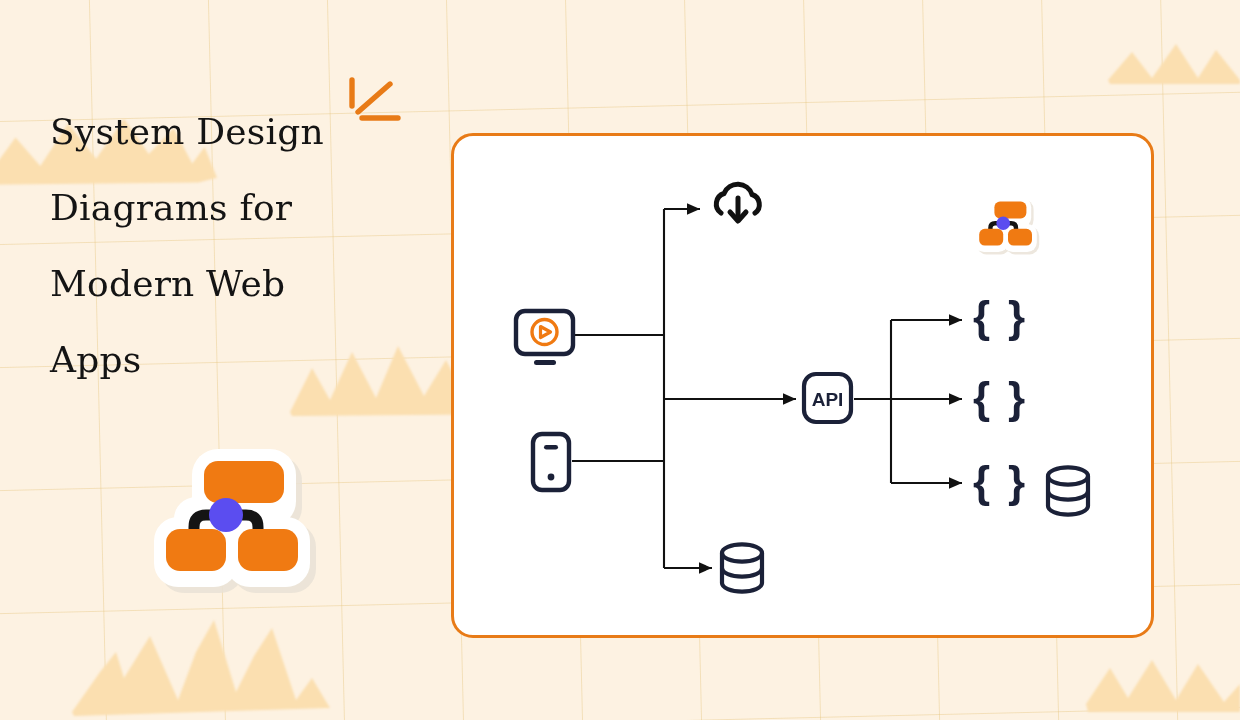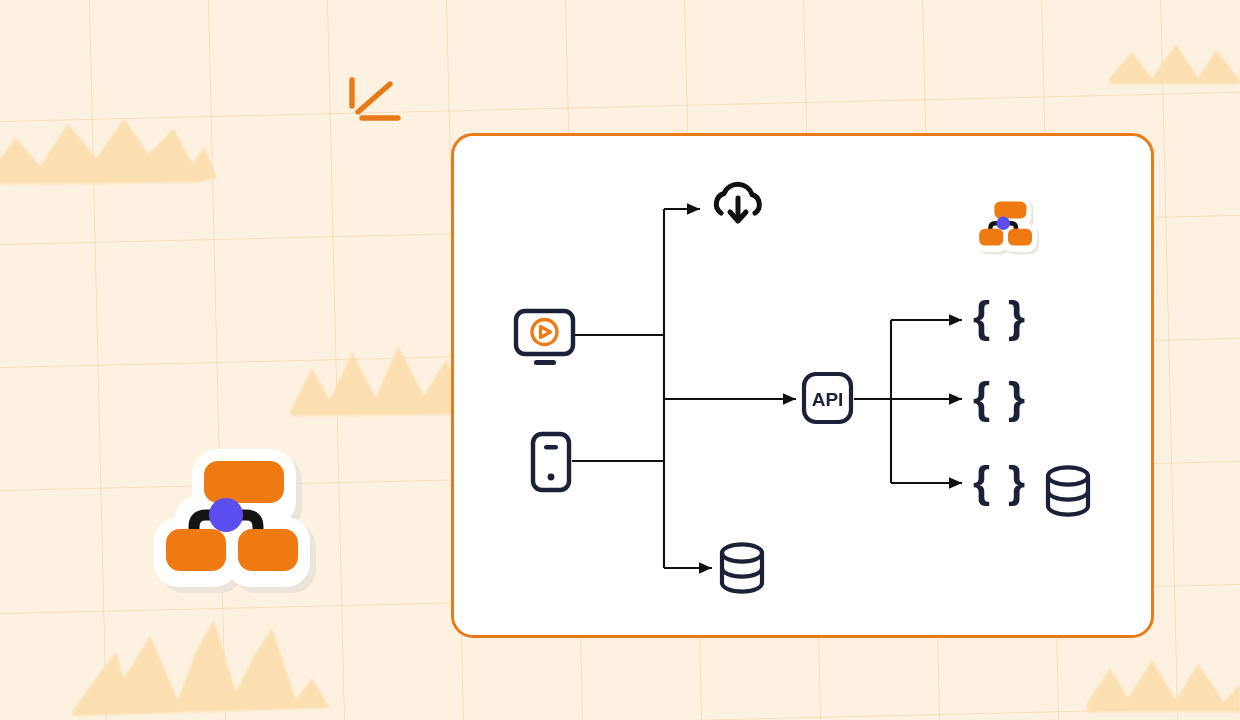--- a/index.html
+++ b/index.html
@@ -132,20 +132,24 @@
 
         <path d="M1108 80 L1132 52 L1152 78 L1176 44 L1198 78 L1216 50 L1240 80 L1240 84 L1110 84 Z" transform="scale(1,1)"></path>
 
         <path d="M1086 704 L1110 668 L1128 698 L1152 660 L1176 700 L1198 664 L1224 702 L1240 684 L1240 712 L1088 712 Z"></path>
       </g>
     </svg>
   </div>
 
   <div id="left-col">
 
+    <div id="title">System Design
+Diagrams for
+Modern Web
+Apps</div>
 
     <svg id="sparkle" viewBox="0 0 66 56">
       <g stroke="#e87b17" stroke-width="5.4" stroke-linecap="round">
         <line x1="16" y1="6" x2="16" y2="32"></line>
         <line x1="22" y1="38" x2="54" y2="10"></line>
         <line x1="26" y1="44" x2="62" y2="44"></line>
       </g>
     </svg>
 
     <svg id="logo-icon" viewBox="0 0 168 158">

